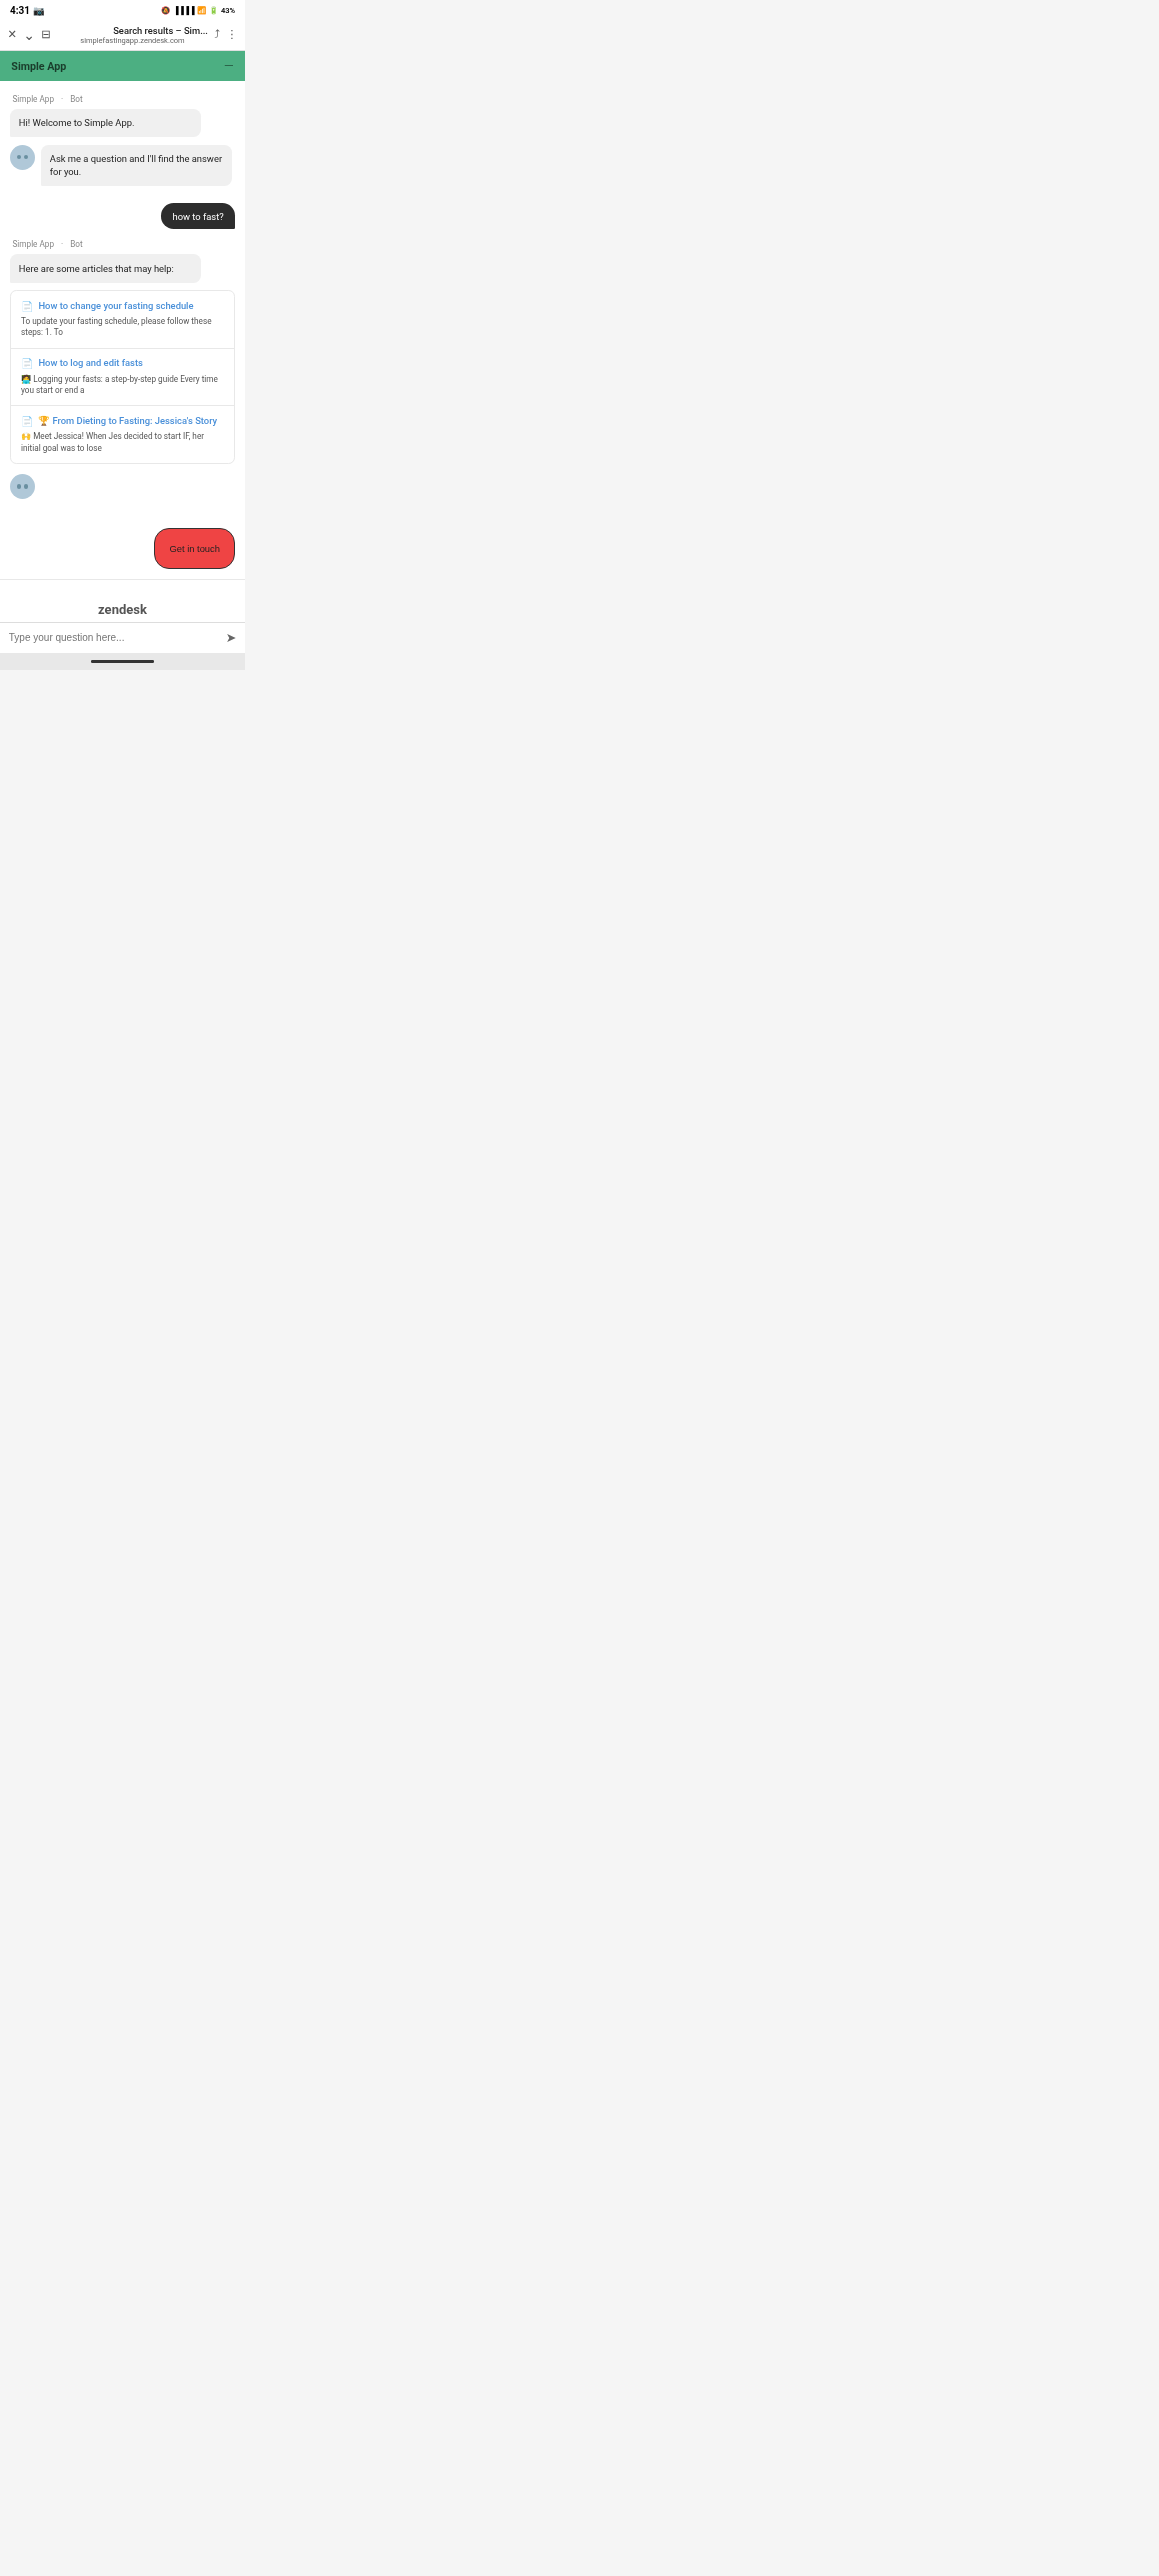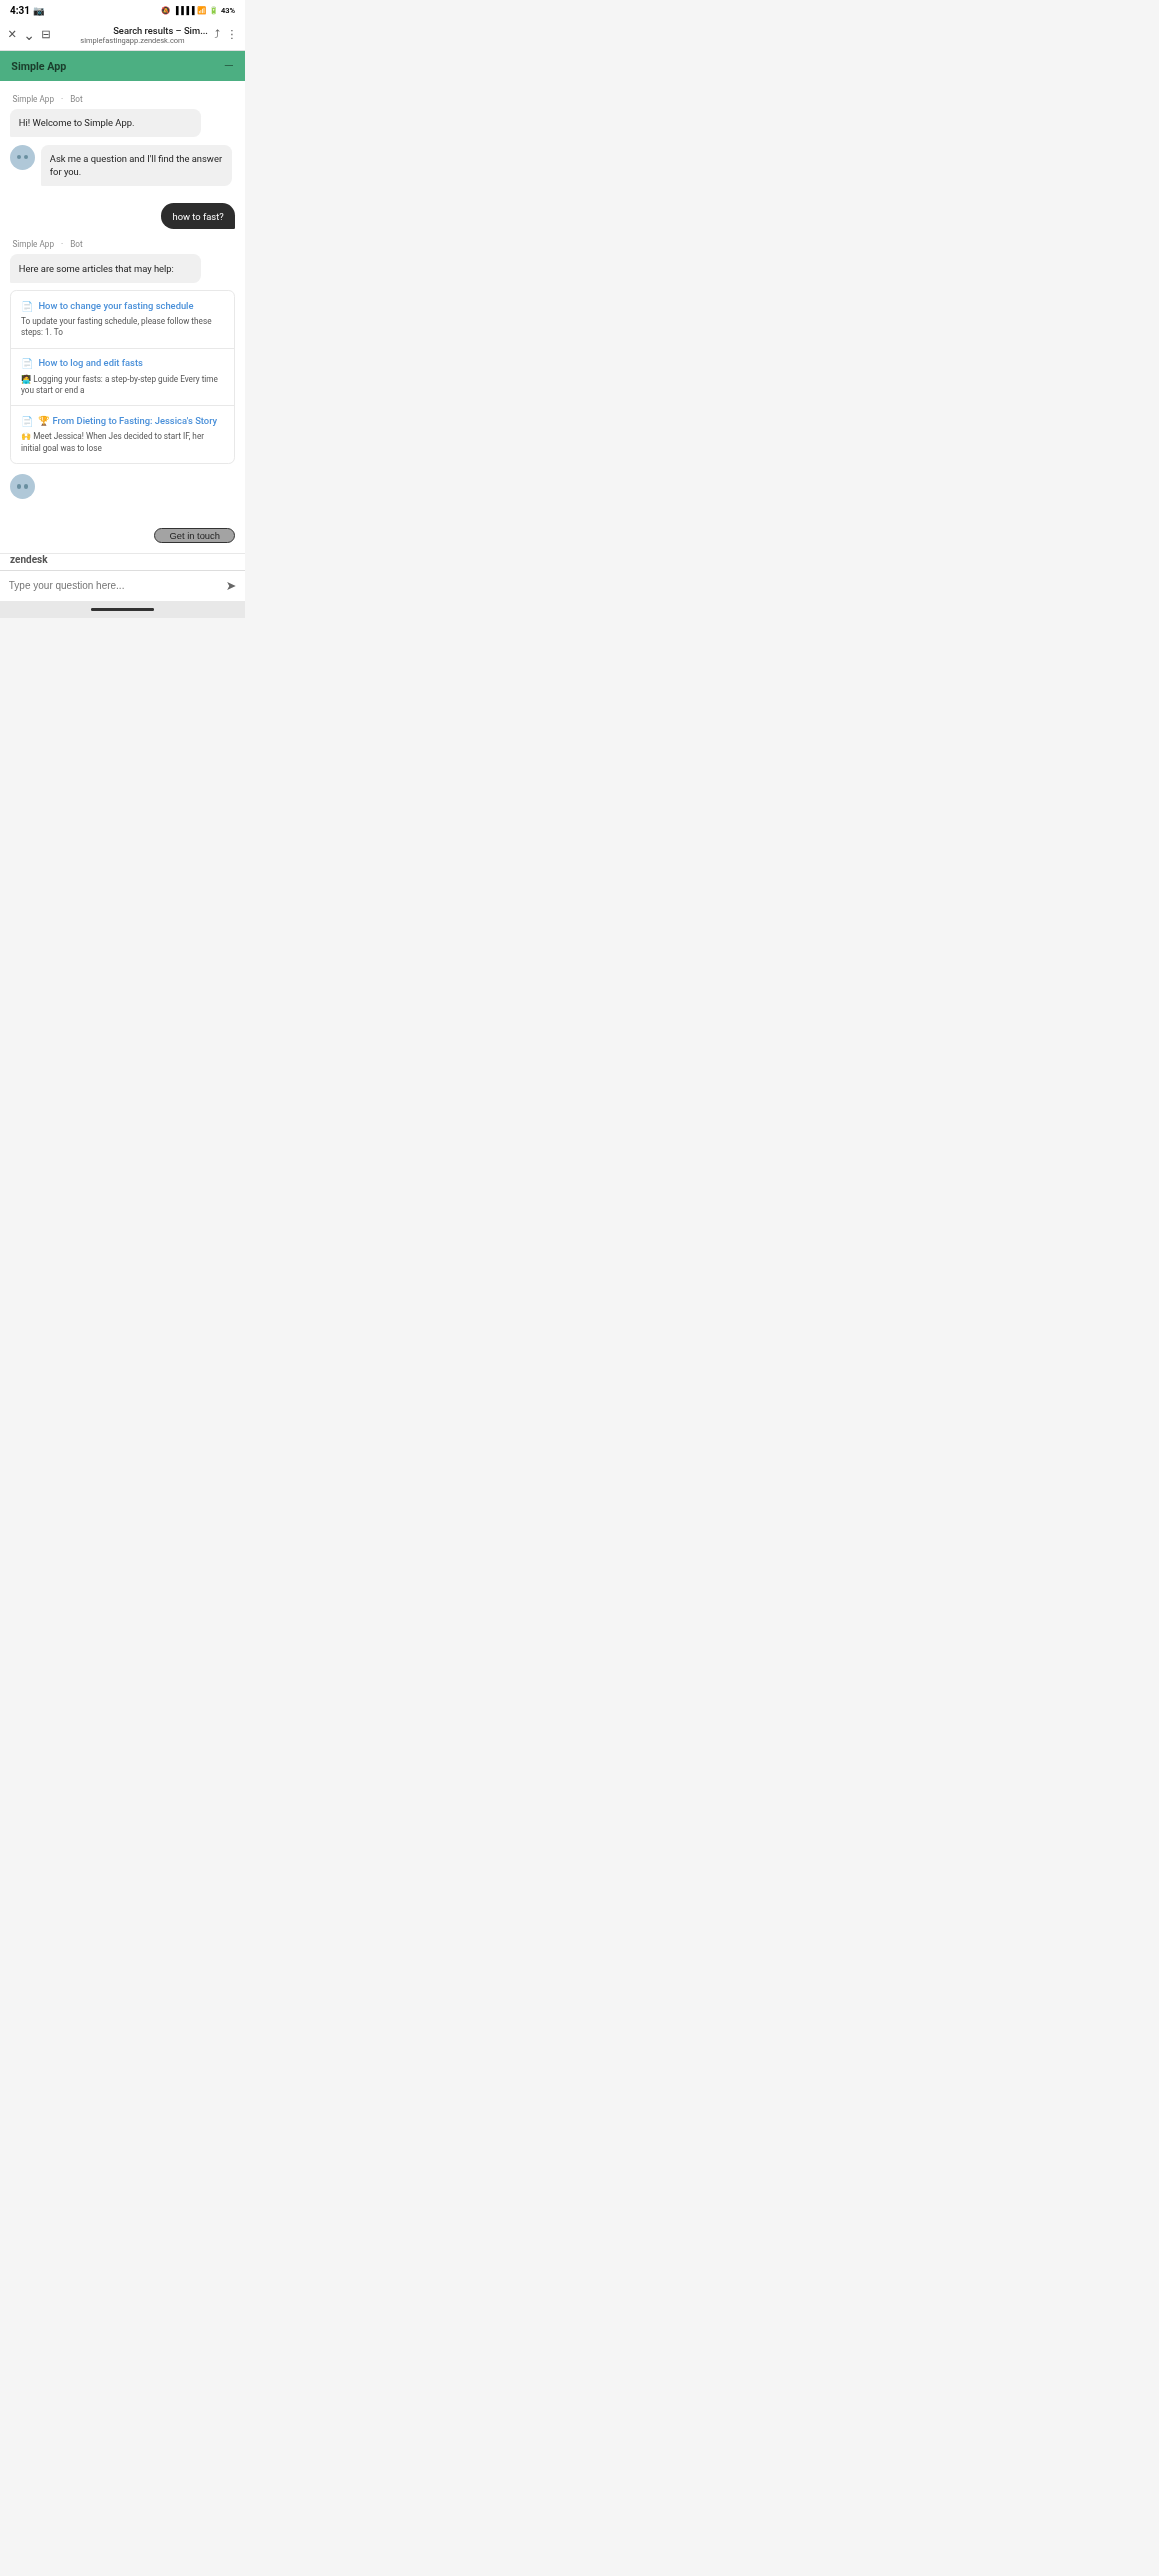--- a/index.html
+++ b/index.html
@@ -216,35 +216,36 @@
 
     
     .get-in-touch-row {
       display: flex;
       justify-content: flex-end;
       padding: 6.3px 10px 10px;
     }
     .get-in-touch-btn {
       border: 0.9px solid #333;
       border-radius: 15px;
-      padding: 1px 14px;
+      padding: 14px 14px;
       font-size: 9.4px;
       font-weight: 500;
       color: #222;
-      background: #a3a3a3;
+      background: #ef4444;
       cursor: pointer;
     }
 
     
     .zendesk-footer {
-      padding: 0 10px 5px;
-      font-size: 10px;
+      padding: 22px 10px 5px;
+      font-size: 13px;
       font-weight: 700;
       color: #555;
       border-top: 0.6px solid #e8e8e8;
+      text-align: center;
     }
 
     
     .chat-input-area {
       background: #fff;
       border-top: 0.6px solid #ddd;
       padding: 7.5px 8.8px;
       display: flex;
       align-items: center;
       gap: 8px;

